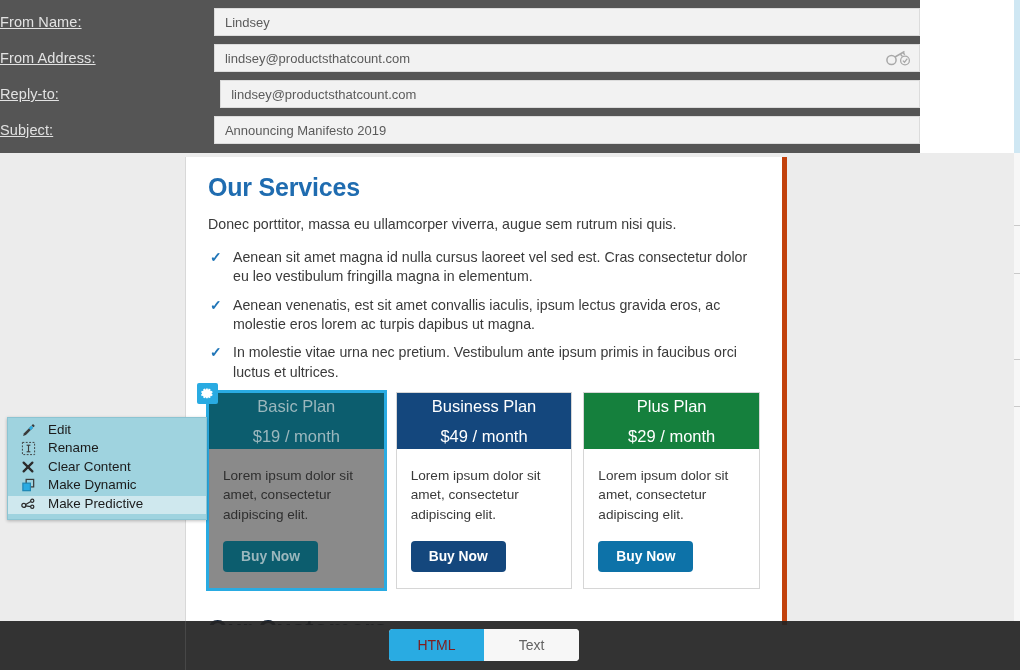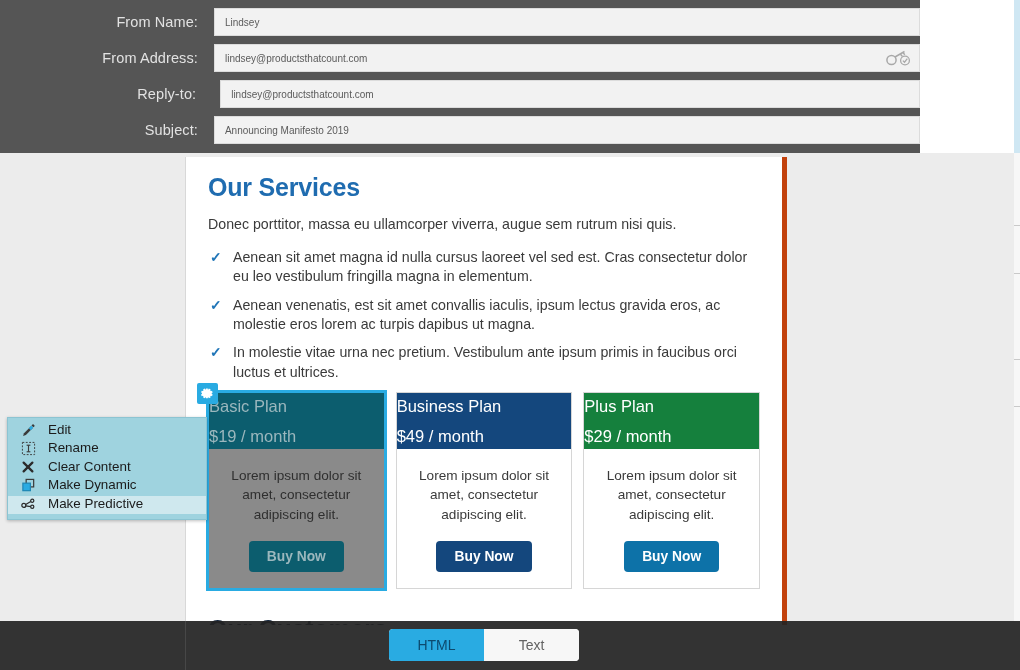--- a/index.html
+++ b/index.html
@@ -19,31 +19,32 @@
   }
   .form-row {
     position: absolute; left: 0; width: 920px; height: 28px;
     display: flex; align-items: center;
   }
   .form-row.r0 { top: 8px; }
   .form-row.r1 { top: 44px; }
   .form-row.r2 { top: 80px; gap: 8px; }
   .form-row.r3 { top: 116px; }
   .form-label {
-    width: 218px; padding-right: 16px; text-align: right;
+    width: 218px; padding-right: 16px; 
     color: #e2e2e2; font-size: 14.5px; letter-spacing: .1px;
     white-space: nowrap;
+    text-decoration: underline;
   }
   .form-field {
     position: relative;
     width: 720px; height: 28px;
     background: #f2f2f2; border: 1px solid #dcdcdc;
     display: flex; align-items: center;
     padding: 0 10px;
-    color: #5b5b5b; font-size: 10px;
+    color: #5b5b5b; font-size: 13px;
   }
   .key-icon {
     position: absolute; right: 8px; top: 50%;
     transform: translateY(-50%);
     width: 26px; height: 18px; opacity: .55;
   }
 
   
   .top-right-fill {
     position: absolute; left: 920px; top: 0;
@@ -120,29 +121,29 @@
     background: #ffffff;
   }
   .plan.selected {
     outline: 3px solid #29abe2;
     outline-offset: -1px;
     border-color: #29abe2;
   }
   .plan-head {
     height: 56px;
     display: flex; flex-direction: column;
-    align-items: flex-start; justify-content: center;
+    align-items: center; justify-content: center;
     color: #ffffff; font-size: 16.5px; line-height: 1.25;
     text-align: center;
     gap: 9px;
   }
   .plan.selected .plan-head { color: #9bb7bd; }
   .plan-body {
     padding: 17px 14px 16px 14px;
-    text-align: center;
+    text-align: left;
   }
   .plan.selected .plan-body { background: #8a8a8a; }
   .plan-desc {
     color: #3a3a3a; font-size: 13.6px; line-height: 1.42;
     margin-bottom: 17px;
   }
   .plan.selected .plan-desc { color: #2f2f2f; }
   .buy-btn {
     display: inline-block;
     padding: 8px 18px;
@@ -184,21 +185,21 @@
     width: 190px; height: 32px;
     background: #f7f7f7;
     border-radius: 4px;
     display: flex; overflow: hidden;
     z-index: 25;
   }
   .fmt-toggle .seg {
     flex: 1; display: flex; align-items: center; justify-content: center;
     font-size: 14px; cursor: pointer;
   }
-  .fmt-toggle .seg.on { background: #29abe2; color: #0c4a6e; }
+  .fmt-toggle .seg.on { background: #29abe2; color: #7f1d1d; }
   .fmt-toggle .seg.off { background: #f7f7f7; color: #636363; }
 
   
   .ctx-menu {
     position: absolute; left: 7px; top: 417px;
     width: 200px;
     background: #9fd3df;
     border: 1px solid #8cc4d2;
     box-shadow: 0 1px 3px rgba(0,0,0,.25);
     padding: 4px 0 5px 0;

